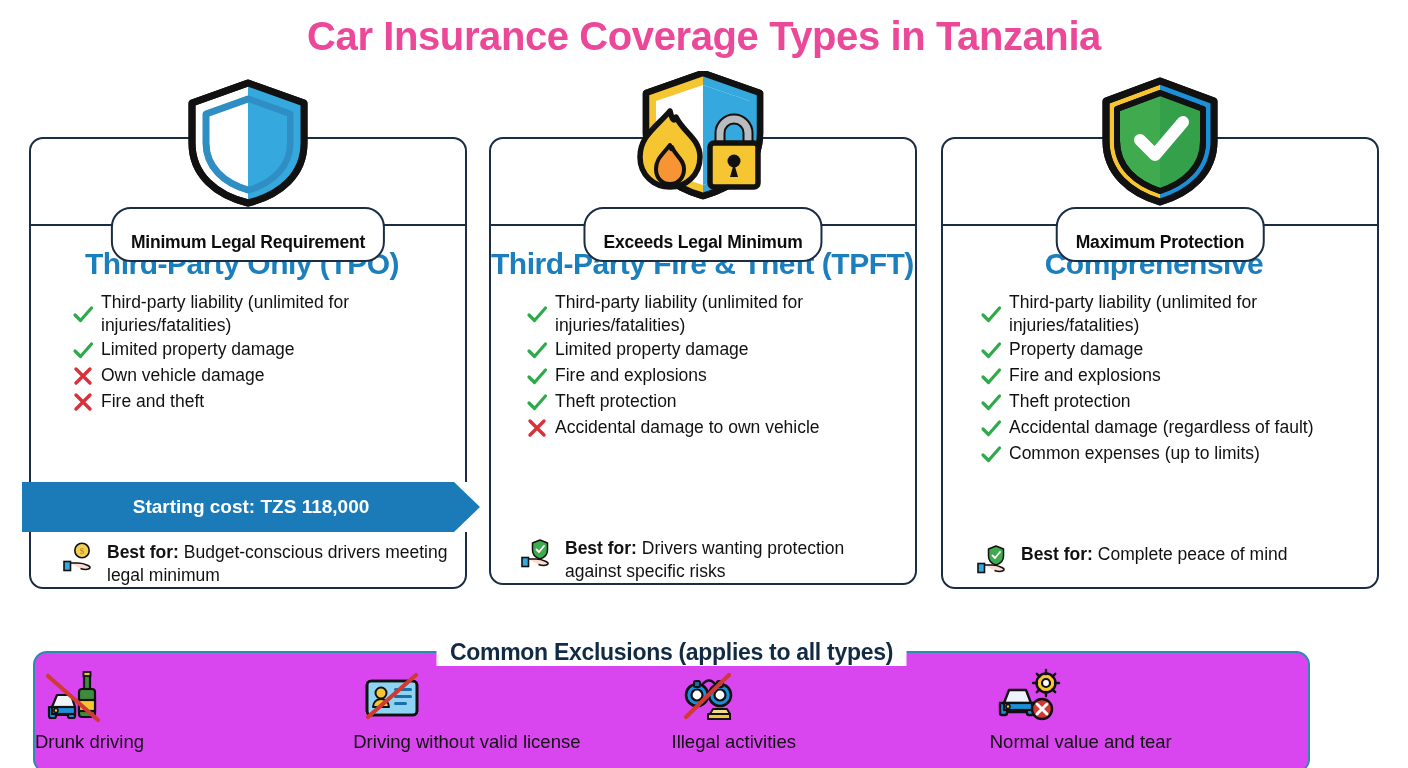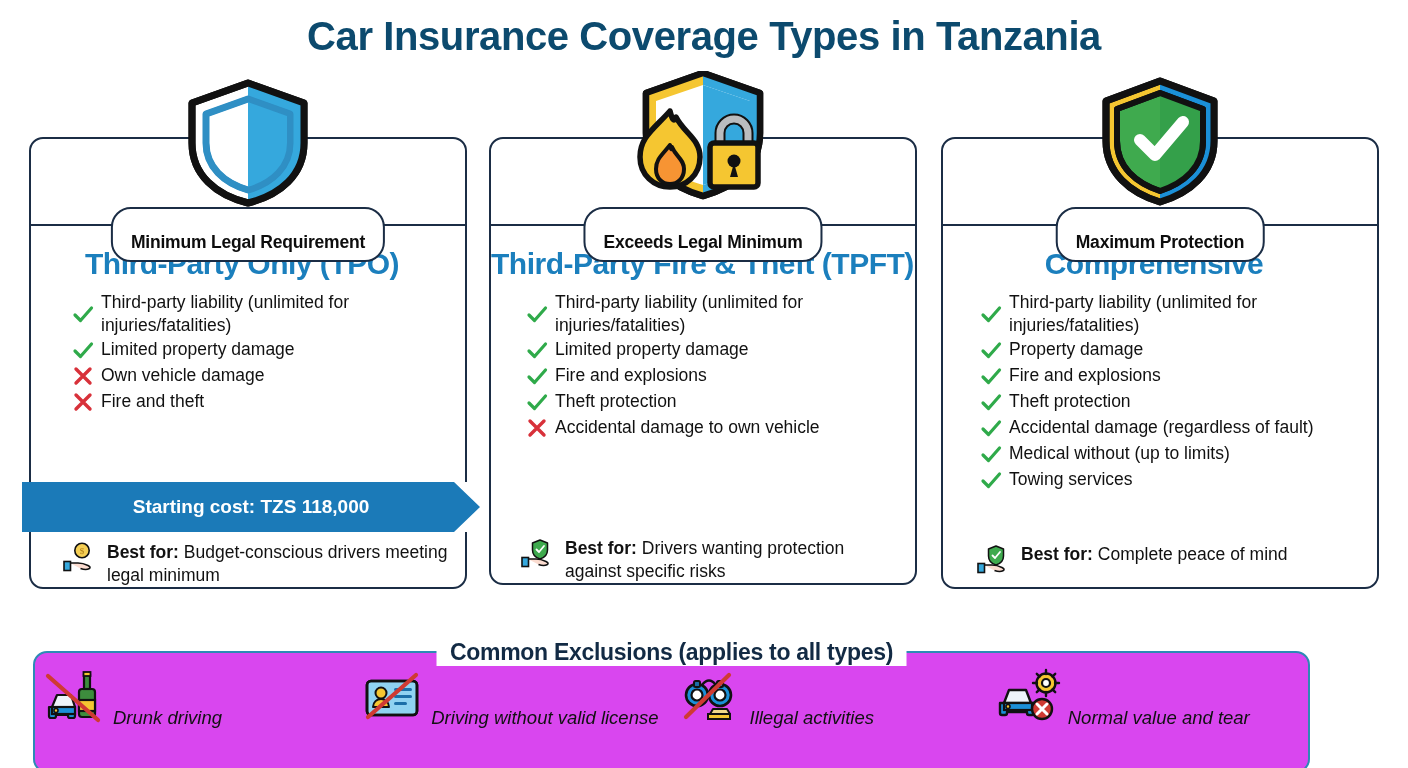--- a/index.html
+++ b/index.html
@@ -9,21 +9,21 @@
     font-family: "Liberation Sans", sans-serif;
     overflow: hidden;
   }
   .page { position: relative; width: 1408px; height: 768px; background: #fff; }
 
   
   .main-title {
     position: absolute; left: 0; top: 14px; width: 1408px;
     text-align: center;
     font-size: 40px; font-weight: 700; letter-spacing: -0.4px;
-    color: #0c4a6e;
+    color: #ec4899;
     font-family: "Liberation Sans", sans-serif;
   }
 
   
   .card {
     position: absolute;
     top: 137px;
     border: 2.2px solid #1b2d45;
     border-radius: 14px;
     background: #fff;
@@ -158,23 +158,22 @@
     font-size: 23px; font-weight: 700;
     color: #122a44; white-space: nowrap;
     letter-spacing: -0.3px;
     z-index: 3;
   }
   .exclusion-items {
     position: absolute; left: 0; right: 0; top: 14px;
     display: flex;
   }
   .exclusion-item {
-    flex: 1 1 0; display: flex; 
-    align-items: flex-end;
-    font-style: italic;
+    flex: 1 1 0; display: flex; flex-direction: column;
+    align-items: flex-start;
   }
   .exclusion-icon { width: 78px; height: 62px; }
   .exclusion-label {
     margin-top: 2px;
     font-size: 18.5px; color: #111;
     white-space: nowrap;
   }
 </style>
 </head>
 <body>
@@ -406,29 +405,21 @@
             </svg>
         </span>
         <span class="ftext">Accidental damage (regardless of fault)</span>
       </div>
       <div class="feature">
         <span class="mark">
           <svg viewBox="0 0 24 24" width="24" height="24">
               <path d="M4 13 L9.5 18.5 L20.5 6" fill="none" stroke="#2faa4a" stroke-width="3.2" stroke-linecap="round" stroke-linejoin="round"></path>
             </svg>
         </span>
-        <span class="ftext">Medical without (up to limits)</span>
-      </div>
-      <div class="feature">
-        <span class="mark">
-          <svg viewBox="0 0 24 24" width="24" height="24">
-              <path d="M4 13 L9.5 18.5 L20.5 6" fill="none" stroke="#2faa4a" stroke-width="3.2" stroke-linecap="round" stroke-linejoin="round"></path>
-            </svg>
-        </span>
-        <span class="ftext">Towing services</span>
+        <span class="ftext">Common expenses (up to limits)</span>
       </div>
     </div>
 
 
     <div class="bestfor">
       <span class="bestfor-icon">
         <svg viewBox="0 0 40 34" width="40" height="34">
           <path d="M21 3 L28.5 6 V13 C28.5 18 25 20.8 21 22 C17 20.8 13.5 18 13.5 13 V6 Z" fill="#3faa4e" stroke="#111" stroke-width="1.5" stroke-linejoin="round"></path>
           <path d="M17.5 12.5 L20 15 L25 9" fill="none" stroke="#ffffff" stroke-width="1.8" stroke-linecap="round" stroke-linejoin="round"></path>
           <path d="M9 22 h8 c4 0 7 1 10 2.5 c2 1 3 2.3 1 3.3 c-2 1-5.5 0.8-8.5-0.3" fill="#fbdcd0" stroke="#111" stroke-width="1.6" stroke-linejoin="round"></path>

